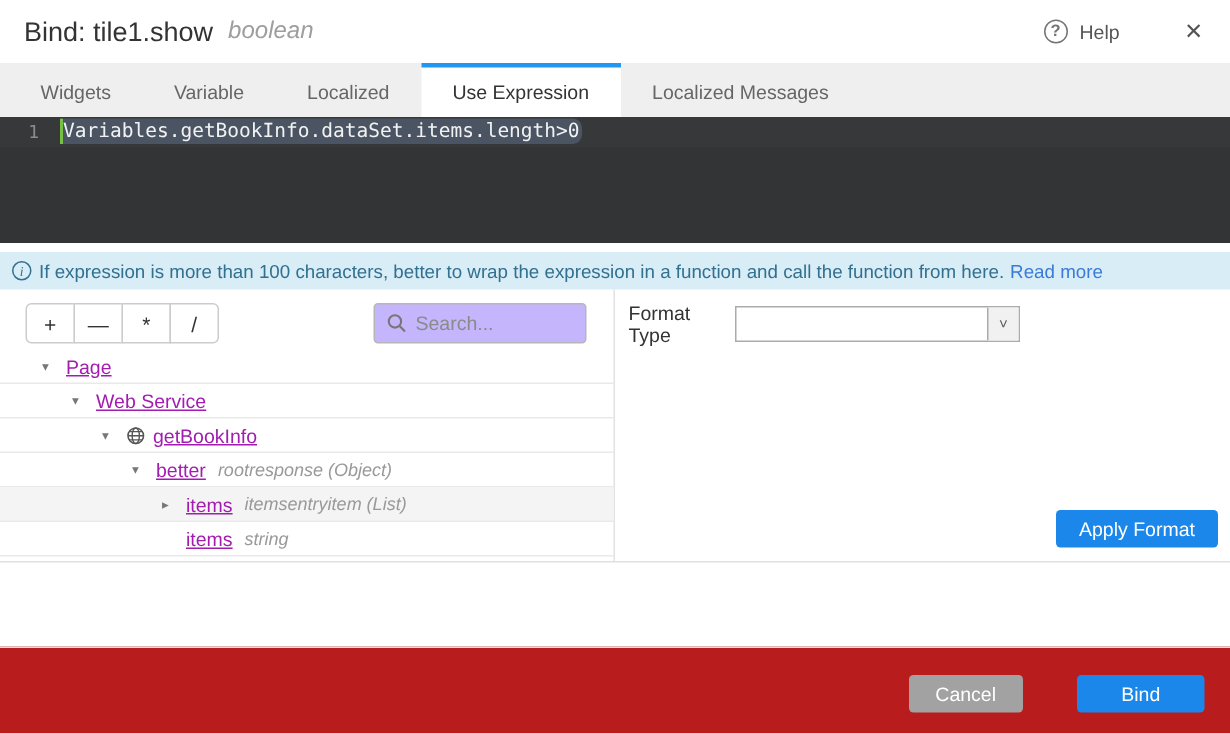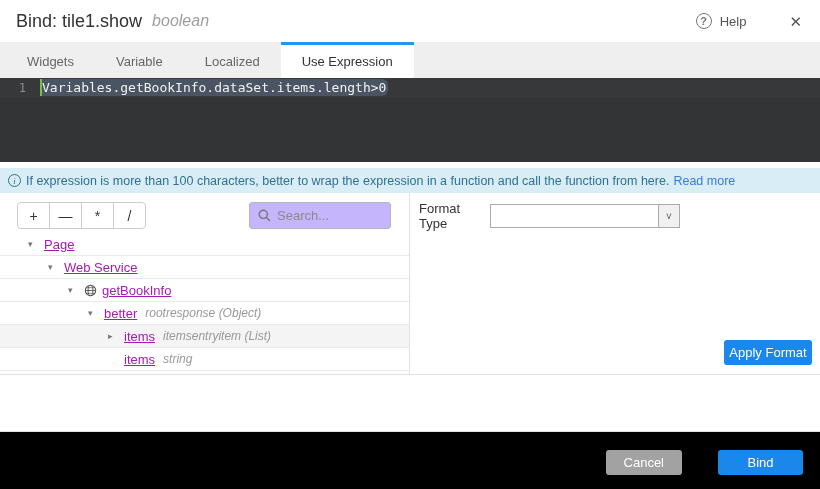--- a/index.html
+++ b/index.html
@@ -58,24 +58,24 @@
   .ind1 { padding-left:28px; } .ind2 { padding-left:48px; } .ind3 { padding-left:68px; }
   .ind4 { padding-left:88px; } .ind5 { padding-left:108px; }
   .ws-ic { margin-right:5px; display:flex; flex:0 0 auto; }
 
   
   .fmt-row { position:absolute; top:8px; left:8px; display:flex; align-items:center; }
   .fmt-label { font-size:13px; color:#333; width:71px; }
   .fmt-select { width:190px; height:24px; border:1px solid #ababab; background:#fff; display:flex; align-items:stretch; cursor:pointer; }
   .fmt-value { flex:1; font-size:12px; color:#333; padding:4px 6px; }
   .fmt-caret { width:21px; background:#f1f1f1; border-left:1px solid #ababab; display:flex; align-items:center; justify-content:center; color:#555; font-size:10px; }
-  .applybtn { position:absolute; right:8px; bottom:9px; width:88px; height:25px; background:#1b87ea; color:#fff; border:none; border-radius:3px; font-size:13px; font-family:"Liberation Sans", sans-serif; cursor:pointer; }
+  .applybtn { position:absolute; right:8px; bottom:9px; width:108px; height:25px; background:#1b87ea; color:#fff; border:none; border-radius:3px; font-size:13px; font-family:"Liberation Sans", sans-serif; cursor:pointer; }
 
   
-  .footer { position:absolute; left:0; right:0; bottom:0; height:58px; border-top:1px solid #e0e0e0; background:#000000; }
+  .footer { position:absolute; left:0; right:0; bottom:0; height:58px; border-top:1px solid #e0e0e0; background:#b91c1c; }
   .footer-btns { position:absolute; top:18px; right:17px; display:flex; gap:36px; }
   .btn { height:25px; border:none; border-radius:3px; font-size:13px; color:#fff; font-family:"Liberation Sans", sans-serif; cursor:pointer; padding:0 18px; }
   .btn-cancel { background:#a2a2a2; min-width:64px; }
   .btn-bind { background:#1b87ea; min-width:85px; }
 </style>
 </head>
 <body>
 
 <div class="dialog">
 
@@ -87,20 +87,21 @@
       <span class="help-label">Help</span>
       <span class="close-x">✕</span>
     </span>
   </div>
 
   <div class="tabbar">
     <div class="tab">Widgets</div>
     <div class="tab">Variable</div>
     <div class="tab">Localized</div>
     <div class="tab active">Use Expression</div>
+    <div class="tab">Localized Messages</div>
   </div>
 
   <div class="editor">
     <div class="ed-line1"></div>
     <div class="gutter">
       <span>1</span>
     </div>
     <div class="codeline"><span class="code-sel">Variables.getBookInfo.dataSet.items.length&gt;0</span></div>
   </div>
 

